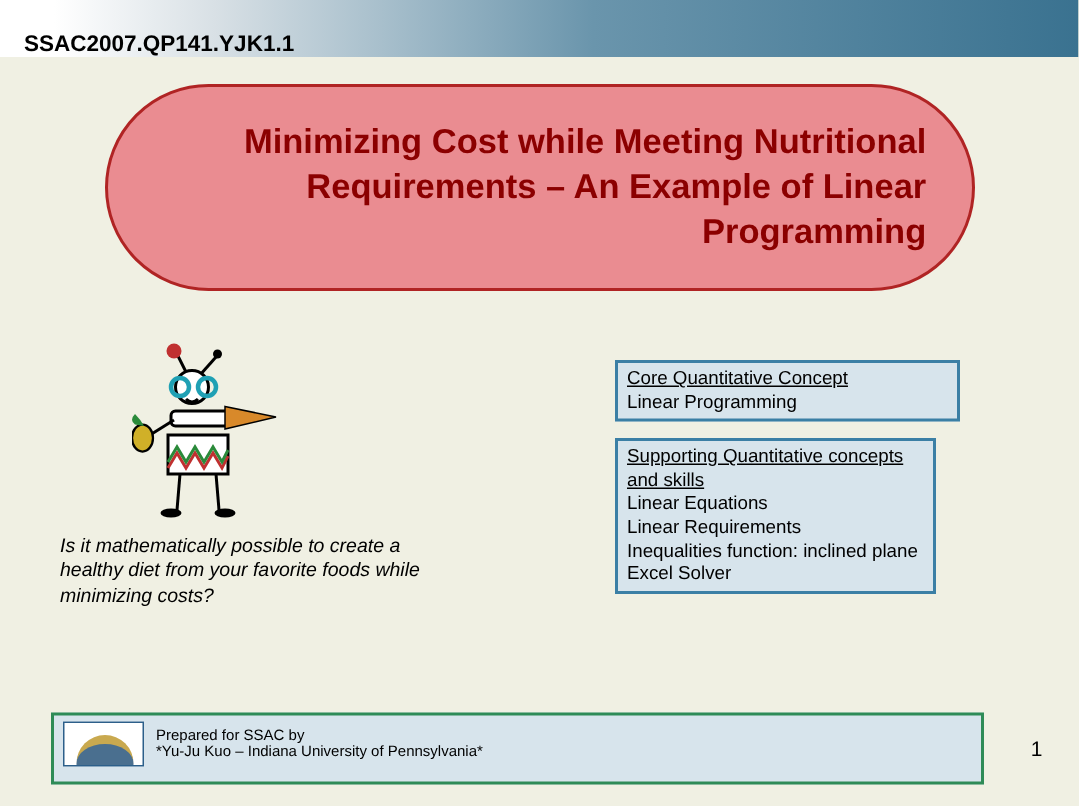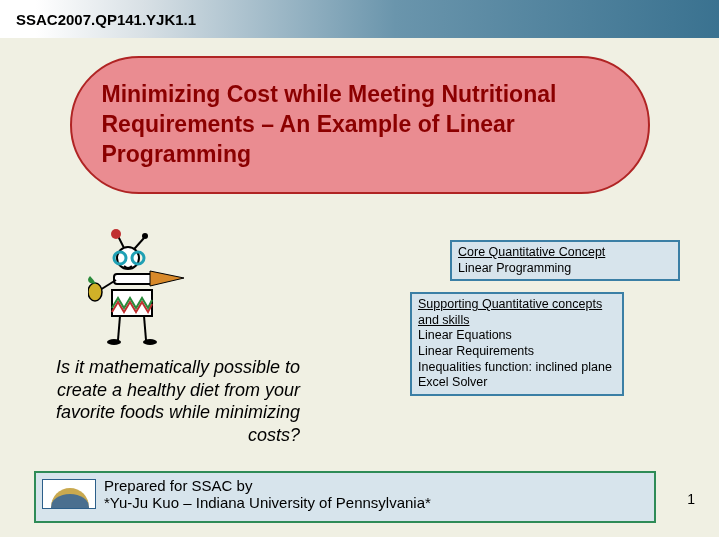--- a/index.html
+++ b/index.html
@@ -10,38 +10,38 @@
     background: #f0f0e3;
     position: relative;
     overflow: hidden;
   }
   .top-banner {
     width: 100%;
     height: 38px;
     background: linear-gradient(to right, #ffffff 0%, #ffffff 5%, #d8e0e5 20%, #6a95ac 55%, #3a7290 100%);
     padding-left: 16px;
     display: flex;
-    align-items: center;
+    align-items: flex-end;
   }
   .top-banner-text {
     font-weight: bold;
     font-size: 15px;
     color: #000;
   }
   .title-bubble {
     margin: 18px auto 0 auto;
     width: 580px;
     height: 138px;
     background: #ea8c91;
     border: 2px solid #b02424;
     border-radius: 70px;
     display: flex;
     align-items: center;
     justify-content: center;
-    text-align: left;
+    text-align: right;
     padding: 10px 30px;
   }
   .title-text {
     font-weight: bold;
     font-size: 23px;
     color: #8b0000;
     line-height: 1.3;
   }
   .mid-wrap {
     position: absolute;
@@ -55,56 +55,55 @@
     left: 88px;
     width: 120px;
     height: 120px;
   }
   .caption {
     position: absolute;
     top: 132px;
     left: 40px;
     width: 260px;
     font-style: italic;
-    font-size: 18px;
-    color: #000;
-    text-align: right;
+    font-size: 13px;
+    color: #000;
+    text-align: left;
     line-height: 1.25;
   }
   .box {
     position: absolute;
     border: 2px solid #3b7fa5;
     background: #d7e4ec;
     font-size: 12.5px;
     color: #000;
     padding: 3px 6px;
     line-height: 1.25;
   }
   .box1 {
     top: 16px;
     left: 410px;
     width: 230px;
-    margin-left: 40px;
   }
   .box2 {
     top: 68px;
     left: 410px;
     width: 214px;
   }
   .box-header {
     text-decoration: underline;
   }
   .footer-box {
     position: absolute;
     bottom: 14px;
     left: 34px;
     width: 622px;
     border: 2px solid #2e8b57;
     background: #d7e4ec;
-    font-size: 15px;
+    font-size: 10px;
     color: #000;
     padding: 4px 6px 6px 6px;
   }
   .footer-top {
     display: flex;
     align-items: center;
     gap: 8px;
     margin-bottom: 4px;
   }
   .logo-mini {

